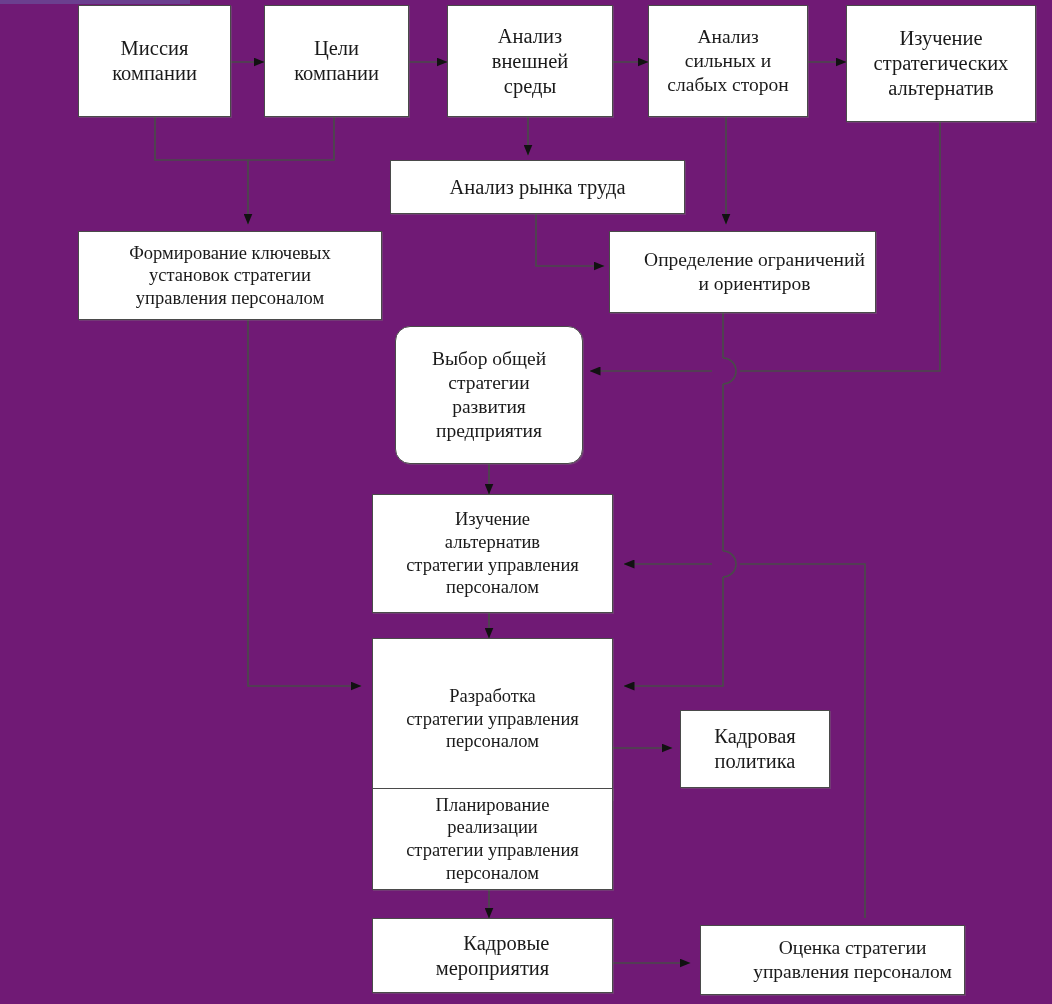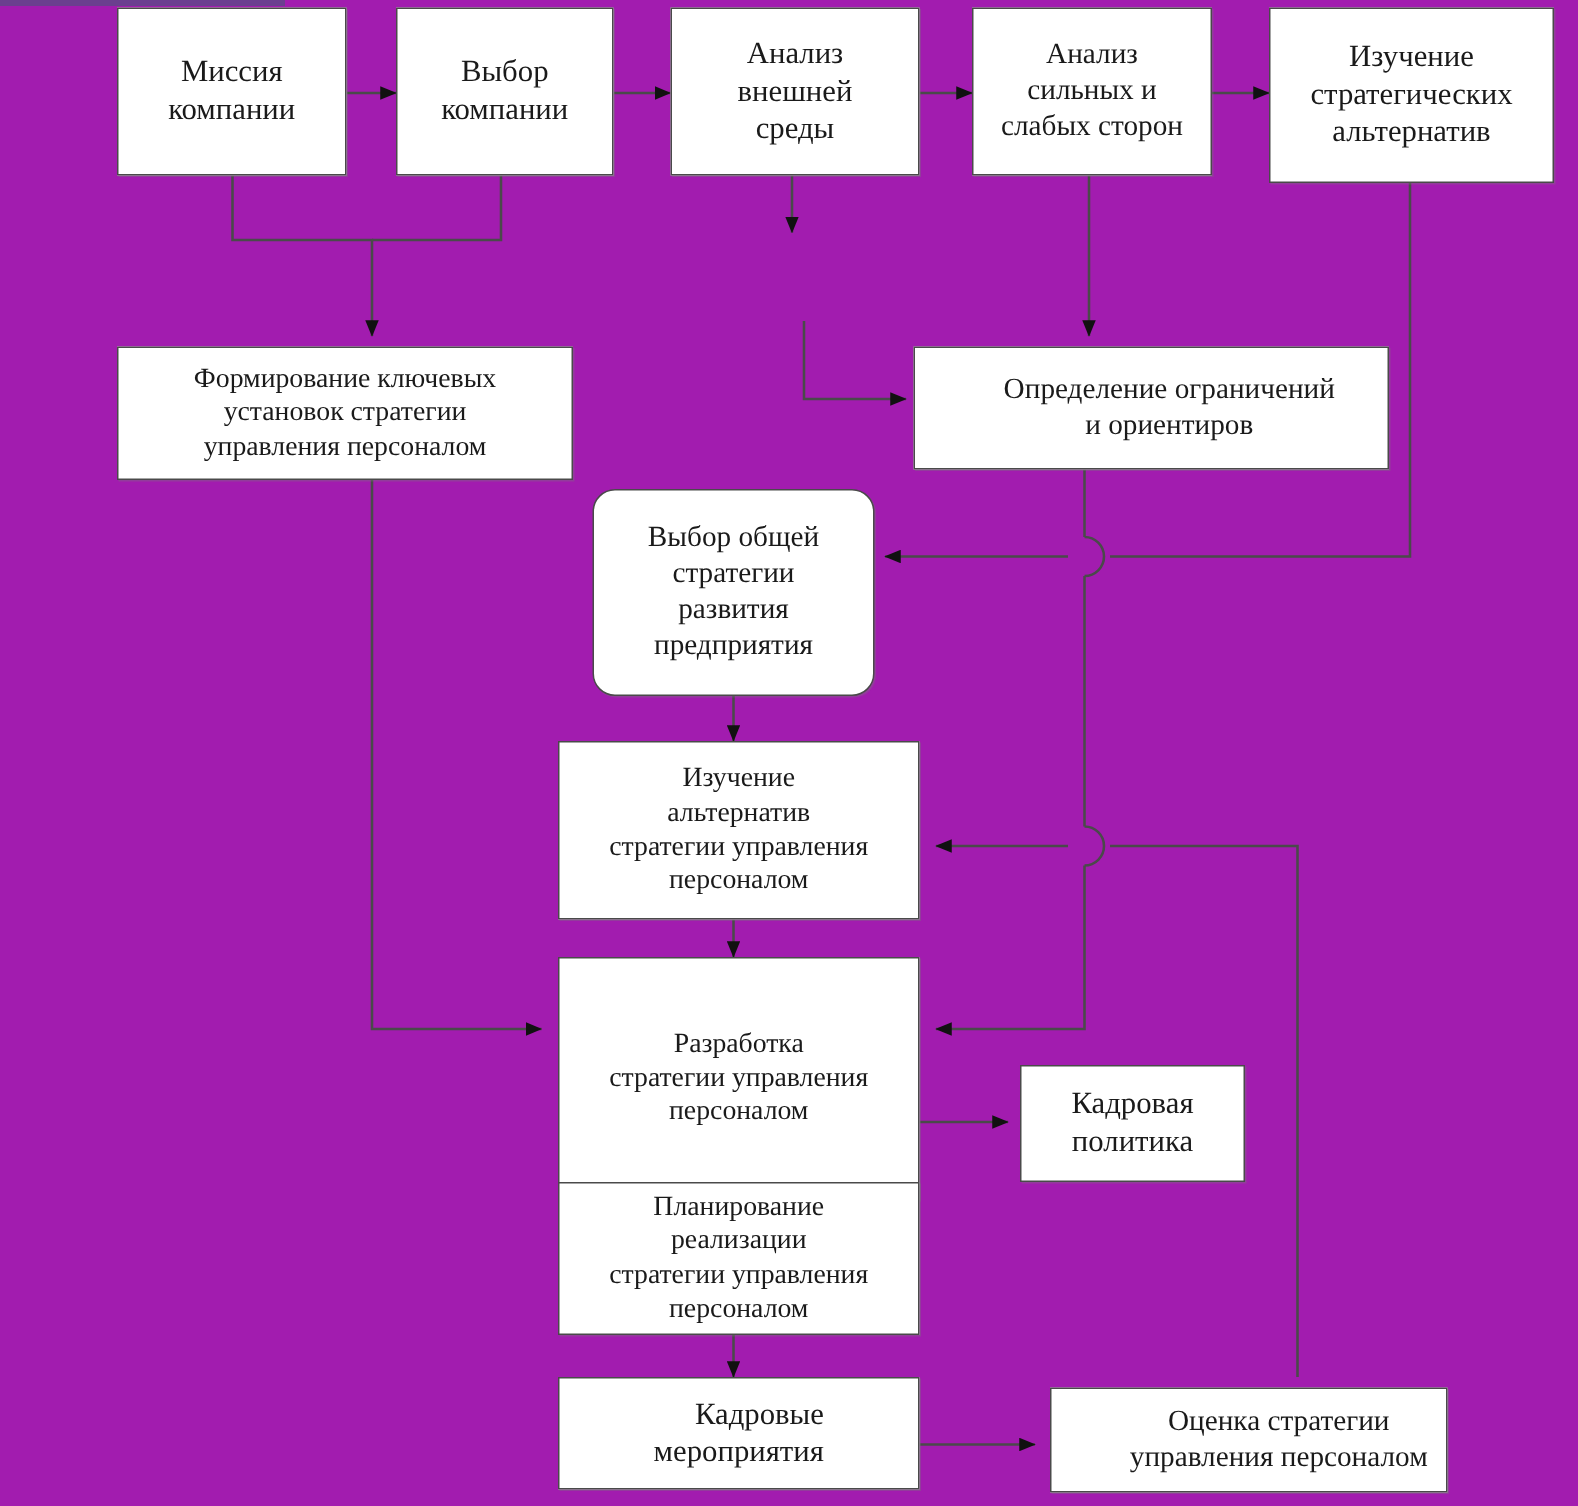--- a/index.html
+++ b/index.html
@@ -7,21 +7,21 @@
     padding: 0;
     background: #ffffff;
   }
   body {
     font-family: "Liberation Serif", "DejaVu Serif", serif;
   }
   #diagram-root {
     position: relative;
     width: 1052px;
     height: 1004px;
-    background: #a21caf;
+    background: #701a75;
     overflow: hidden;
   }
   #flow-svg {
     position: absolute;
     top: 0;
     left: 0;
     width: 1052px;
     height: 1004px;
   }
   .node-box {
@@ -115,21 +115,21 @@
 
     </g>
   </svg>
 
   <div class="node-box fs-20" style="left:78px;  top:5px;   width:153px; height:112px;">
     <span class="node-label">Миссия
 компании</span>
   </div>
 
   <div class="node-box fs-20" style="left:264px; top:5px;   width:145px; height:112px;">
-    <span class="node-label">Выбор
+    <span class="node-label">Цели
 компании</span>
   </div>
 
   <div class="node-box fs-20" style="left:447px; top:5px;   width:166px; height:112px;">
     <span class="node-label">Анализ
 внешней
 среды</span>
   </div>
 
   <div class="node-box fs-19" style="left:648px; top:5px;   width:160px; height:112px;">
@@ -137,28 +137,31 @@
 сильных и
 слабых сторон</span>
   </div>
 
   <div class="node-box fs-20" style="left:846px; top:5px;   width:190px; height:117px;">
     <span class="node-label">Изучение
 стратегических
 альтернатив</span>
   </div>
 
+  <div class="node-box fs-20" style="left:390px; top:160px; width:295px; height:54px;">
+    <span class="node-label">Анализ рынка труда</span>
+  </div>
 
   <div class="node-box fs-18" style="left:78px;  top:231px; width:304px; height:89px;">
     <span class="node-label">Формирование ключевых
 установок  стратегии
 управления персоналом</span>
   </div>
 
-  <div class="node-box fs-19" style="left:609px; top:231px; width:317px; height:82px;padding-left:28px;">
+  <div class="node-box fs-19" style="left:609px; top:231px; width:267px; height:82px;padding-left:28px;">
     <span class="node-label">Определение ограничений
 и ориентиров</span>
   </div>
 
   <div class="node-box fs-19" style="left:395px; top:326px; width:188px; height:138px;border-radius:15px;">
     <span class="node-label">Выбор  общей
 стратегии
 развития
 предприятия</span>
   </div>

